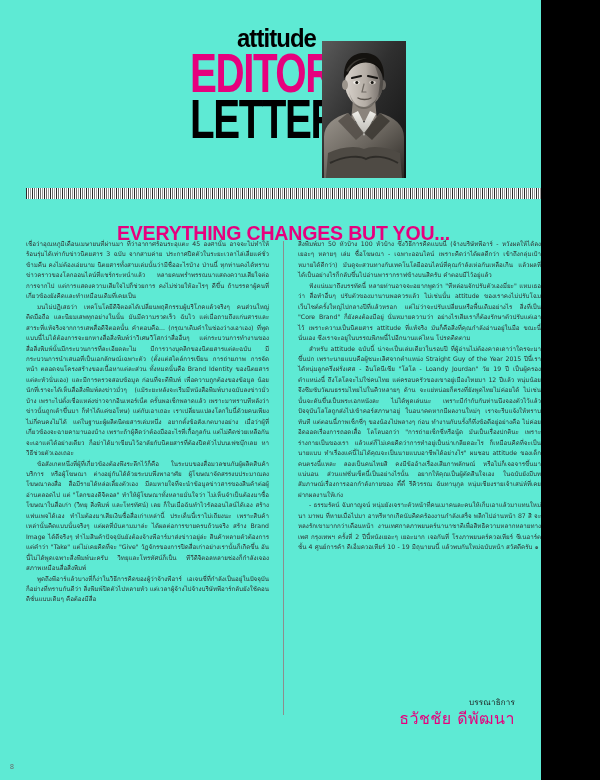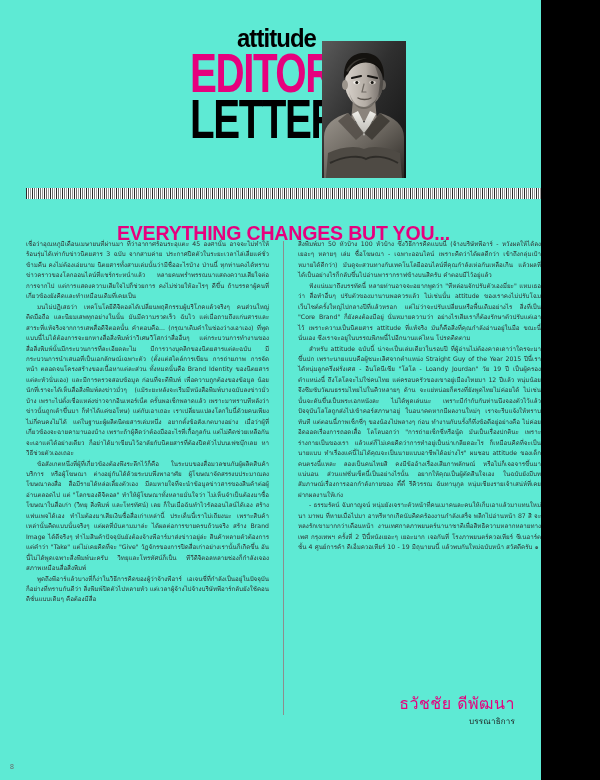--- a/index.html
+++ b/index.html
@@ -314,19 +314,19 @@
     <div class="column">
       <p>สิ่งพิมพ์มา 50 หัวบ้าง 100 หัวบ้าง ซึ่งวิธีการคิดแบบนี้ (จ้างบริษัทพีอาร์ - หวังผลให้ได้ลงเยอะๆ หลายๆ เล่ม ซื้อโฆษณา - เฉพาะออนไลน์ เพราะคิดว่าได้ผลดีกว่า เข้าถึงกลุ่มเป้าหมายได้ดีกว่า) มันดูจะสวนทางกับเทคโนโลยีออนไลน์ที่คุณกำลังเห่อกันเหลือเกิน แล้วผลที่ได้เป็นอย่างไรก็กลับขึ้นไปอ่านพารากราฟข้างบนสิครับ คำตอบมีไว้อยู่แล้ว</p>
       <p class="indent">ฟังแน่นมาถึงบรรทัดนี้ หลายท่านอาจจะอยากพูดว่า "ทีหล่อนจักปรับตัวเองมี่ยะ" แหมเธอว่า สื่อทำอื่นๆ ปรับตัวของมานานพอควรแล้ว ไม่เช่นนั้น attitude ของเราคงไม่ปรับโฉมเว็บไซต์ครั้งใหญ่ไปกลางปีที่แล้วหรอก แต่ไม่ว่าจะปรับเปลี่ยนหรือพื้นเดิมอย่างไร สิ่งที่เป็น "Core Brand" ก็ยังคงต้องมีอยู่ นั่นหมายความว่า อย่างไรเสียเราก็ต้องรักษาตัวปรับแต่เอาไว้ เพราะความเป็นนิตยสาร attitude ที่แท้จริง มันก็คือสิ่งที่คุณกำลังอ่านอยู่ในมือ ขณะนี้นั่นเอง ซึ่งเราจะอยู่ในบรรณพิภพนี้ไปอีกนานแค่ไหน โปรดติดตาม</p>
       <p class="indent">สำหรับ attitude ฉบับนี้ น่าจะเป็นเล่มเดียวในรอบปี ที่ผู้อ่านไม่ต้องคาดเดาว่าใครจะมาขึ้นปก เพราะนายแบบคือผู้ชนะเลิศจากตำแหน่ง Straight Guy of the Year 2015 ปีนี้เราได้หนุ่มลูกครึ่งฝรั่งเศส - อินโดนีเซีย "โลโล - Loandy Jourdan" วัย 19 ปี เป็นผู้ครองตำแหน่งนี้ ถึงโลโลจะไม่ใช่คนไทย แต่ครอบครัวของเขาอยู่เมืองไทยมา 12 ปีแล้ว หนุ่มน้อยจึงซึมซับวัฒนธรรมไทยไปในคิวหลายๆ ด้าน จะแย่หน่อยก็ตรงที่ยังพูดไทยไม่ค่อยได้ ไม่เช่นนั้นจะดันขึ้นเป็นพระเอกหนังละ ไม่ได้พูดเล่นนะ เพราะมีกำกับกันท่านนึงจองตัวไว้แล้ว ปัจจุบันโลโลถูกส่งไปเข้าคอร์สภาษาอยู่ ในอนาคตหากมีผลงานใหม่ๆ เราจะรีบแจ้งให้ทราบทันที แต่ตอนนี้ภาพเซ็กซี่ๆ ของน้องไปพลางๆ ก่อน ทำงานกับนรั้งก็ทึ่งข้อดีอยู่อย่างคือ ไม่ค่อยอิดออดเรื่องการถอดเสื้อ โลโลบอกว่า "การถ่ายเซ็กซี่หรือนู้ด มันเป็นเรื่องปกตินะ เพราะร่างกายเป็นของเรา แล้วแต่ก็ไม่เคยคิดว่าการทำอยู่เป็นน่าเกลียดอะไร ก็เหมือนคิดที่จะเป็นนายแบบ ทำเรื่องแค่นี้ไม่ได้คุณจะเป็นนายแบบอาชีพได้อย่างไร" ผมชอบ attitude ของเด็กคนตรงนี้แหละ ลองเป็นคนไทยสิ คงมีข้ออ้างเรื่องเสียภาพลักษณ์ หรือไม่ก็เจอจารขึ้นมาแน่นอน ส่วนแฟชั่นเซ็ตนี้เป็นอย่างไรนั้น อยากให้คุณเป็นผู้ตัดสินใจเอง ในฉบับยังมีบทสัมภาษณ์เรื่องการออกกำลังกายของ ตี๋ตี๋ รีคิวรรณ ฉันทานุกูล หนุ่มเชียงรายเจ้าเสน่ห์ที่เคยฝากผลงานให้เก่ง</p>
       <p class="indent">- ธรรมรัตน์ ฉับกาญจน์ หนุ่มยังเจราะตัวหน้าที่คนเมาคนละคนให้เก็บเอาแล้วมาแทนใหม่ นา มาพบ ที่หายเมื่อไปมา อาหรีหากเกิดนับคิดคร้องงานกำลังเสร็จ พลิกไปอ่านหน้า 87 สิ จะหลงรักเขามากกว่าเดือนหน้า งานเทศกาลภาพยนตร์นานาชาติเพื่อสิทธิความหลากหลายทางเพศ กรุงเทพฯ ครั้งที่ 2 ปีนี้หนังเยอะๆ เยอะมาก เจอกันที่ โรงภาพยนตร์ควอเทียร์ ซีเนอาร์ต ชั้น 4 ศูนย์การค้า ดิเอ็มควอเทียร์ 10 - 19 มิถุนายนนี้ แล้วพบกันใหม่ฉบับหน้า สวัสดีครับ ๑</p>
     </div>
 
   </div>
 
   <div id="signature">
+    <span id="sig-role">บรรณาธิการ</span>
     <span id="sig-name">ธวัชชัย ดีพัฒนา</span>
-    <span id="sig-role">บรรณาธิการ</span>
   </div>
 
   <div id="folio">8</div>
 
 </div>
 
 </body></html>

